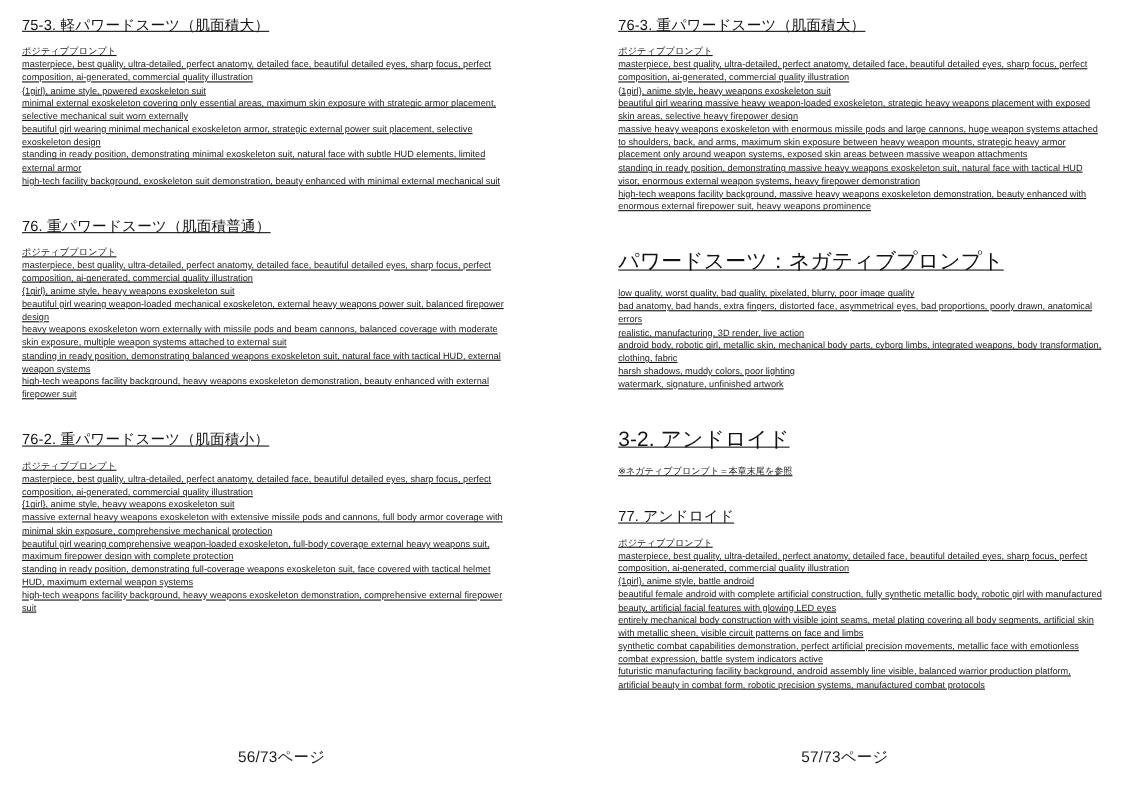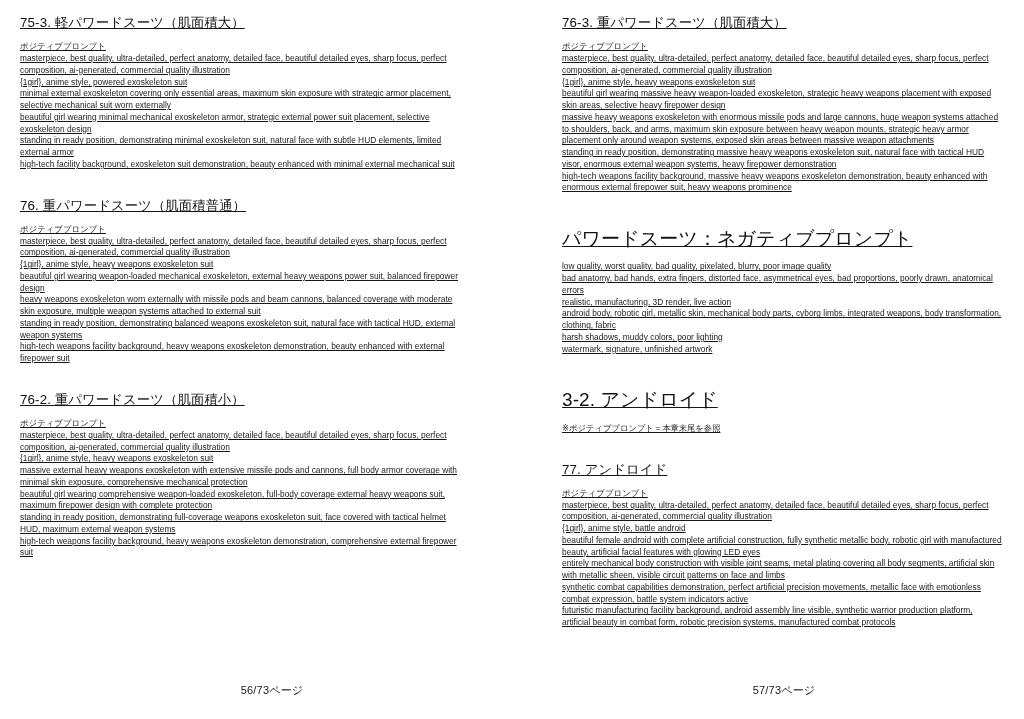--- a/index.html
+++ b/index.html
@@ -83,24 +83,24 @@
     white-space: normal;
   }
   
   .block { margin: 0; padding: 0; text-decoration: underline; }
   .gap-head-sub { height: 10px; }
   .gap-sec { height: 26px; }
   .gap-sec-lg { height: 33px; }
   .footer {
     position: absolute;
     bottom: 21px;
-    left: 16px;
+    left: 0;
     width: 512px;
     text-align: center;
-    font-size: 11px;
+    font-size: 14px;
     color: #1b1b1b;
     letter-spacing: 0.2px;
   }
   .page.right .footer {
     text-align: center;
   }
 </style>
 </head>
 <body>
 
@@ -189,36 +189,36 @@
           <span class="ln">harsh shadows, muddy colors, poor lighting</span>
           <span class="ln">watermark, signature, unfinished artwork</span>
         </div>
       </div>
 
       <div class="gap-sec-lg"></div>
 
       <div class="block">
         <div class="h-big">3-2. アンドロイド</div>
         <div class="gap-head-sub"></div>
-        <div class="note">※ポジティブプロンプト＝本章末尾を参照</div>
+        <div class="note">※ネガティブプロンプト＝本章末尾を参照</div>
       </div>
 
       <div class="gap-sec"></div>
 
       <div class="block">
         <div class="h-sec">77. アンドロイド</div>
         <div class="gap-head-sub"></div>
         <div class="sub-label">ポジティブプロンプト</div>
         <div class="body-lines">
           <span class="ln">masterpiece, best quality, ultra-detailed, perfect anatomy, detailed face, beautiful detailed eyes, sharp focus, perfect composition, ai-generated, commercial quality illustration</span>
           <span class="ln">{1girl}, anime style, battle android</span>
           <span class="ln">beautiful female android with complete artificial construction, fully synthetic metallic body, robotic girl with manufactured beauty, artificial facial features with glowing LED eyes</span>
           <span class="ln">entirely mechanical body construction with visible joint seams, metal plating covering all body segments, artificial skin with metallic sheen, visible circuit patterns on face and limbs</span>
           <span class="ln">synthetic combat capabilities demonstration, perfect artificial precision movements, metallic face with emotionless combat expression, battle system indicators active</span>
-          <span class="ln">futuristic manufacturing facility background, android assembly line visible, synthetic warrior production platform, artificial beauty in combat form, robotic precision systems, manufactured combat protocols</span>
+          <span class="ln">futuristic manufacturing facility background, android assembly line visible, balanced warrior production platform, artificial beauty in combat form, robotic precision systems, manufactured combat protocols</span>
         </div>
       </div>
 
     </div>
     <div class="footer">57/73ページ</div>
   </div>
 
 </div>
 
 </body></html>

